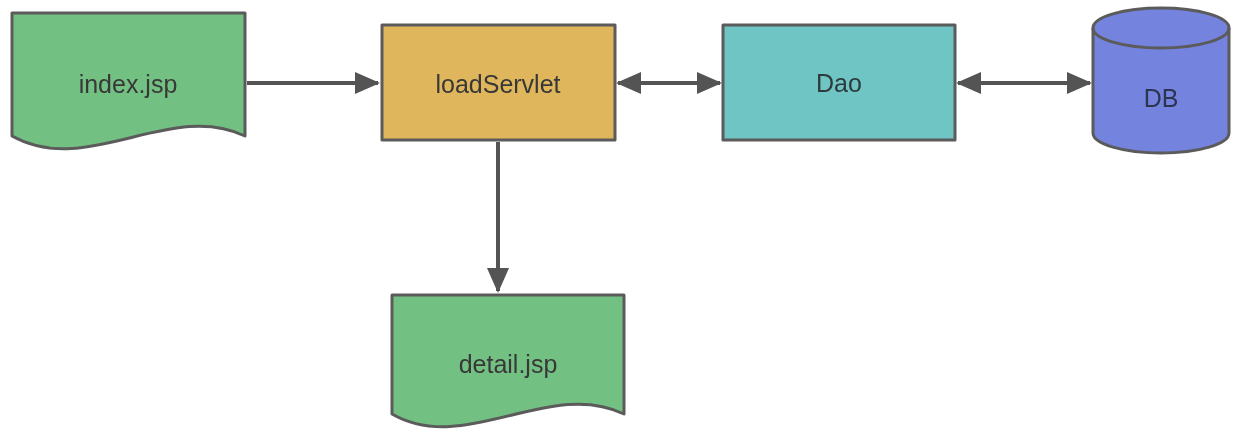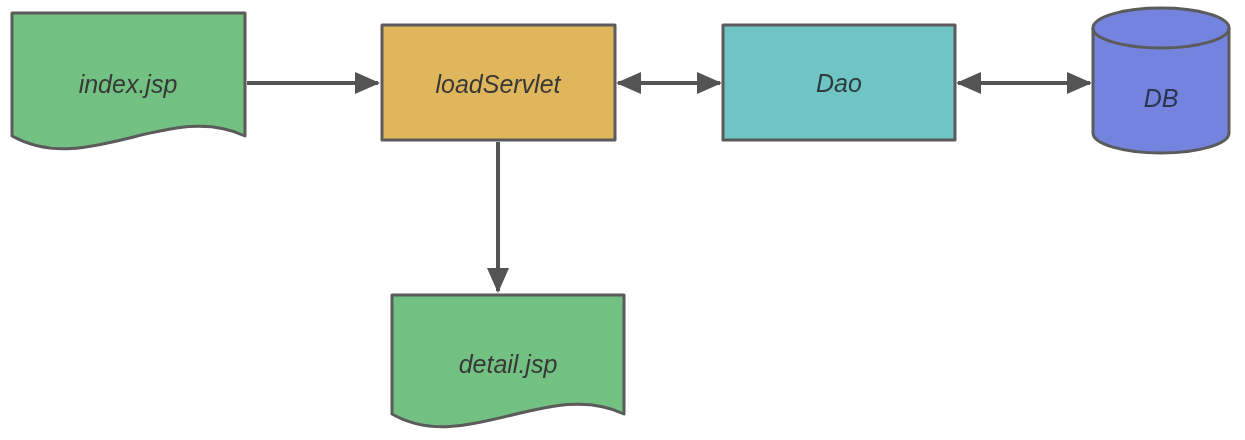--- a/index.html
+++ b/index.html
@@ -3,21 +3,21 @@
 <meta charset="utf-8">
 <style>
   html, body {
     margin: 0;
     padding: 0;
     width: 1245px;
     height: 440px;
     background: #ffffff;
     overflow: hidden;
   }
-  .canvas-wrap { width: 1245px; height: 436px; font-style: italic; }
+  .canvas-wrap { width: 1245px; height: 436px; }
   svg { display: block; }
   svg text {
     font-family: "Liberation Sans", "DejaVu Sans", sans-serif;
     font-size: 25px;
     text-anchor: middle;
     dominant-baseline: central;
   }
   .shape {
     stroke: #5b5b5b;
     stroke-width: 3;

